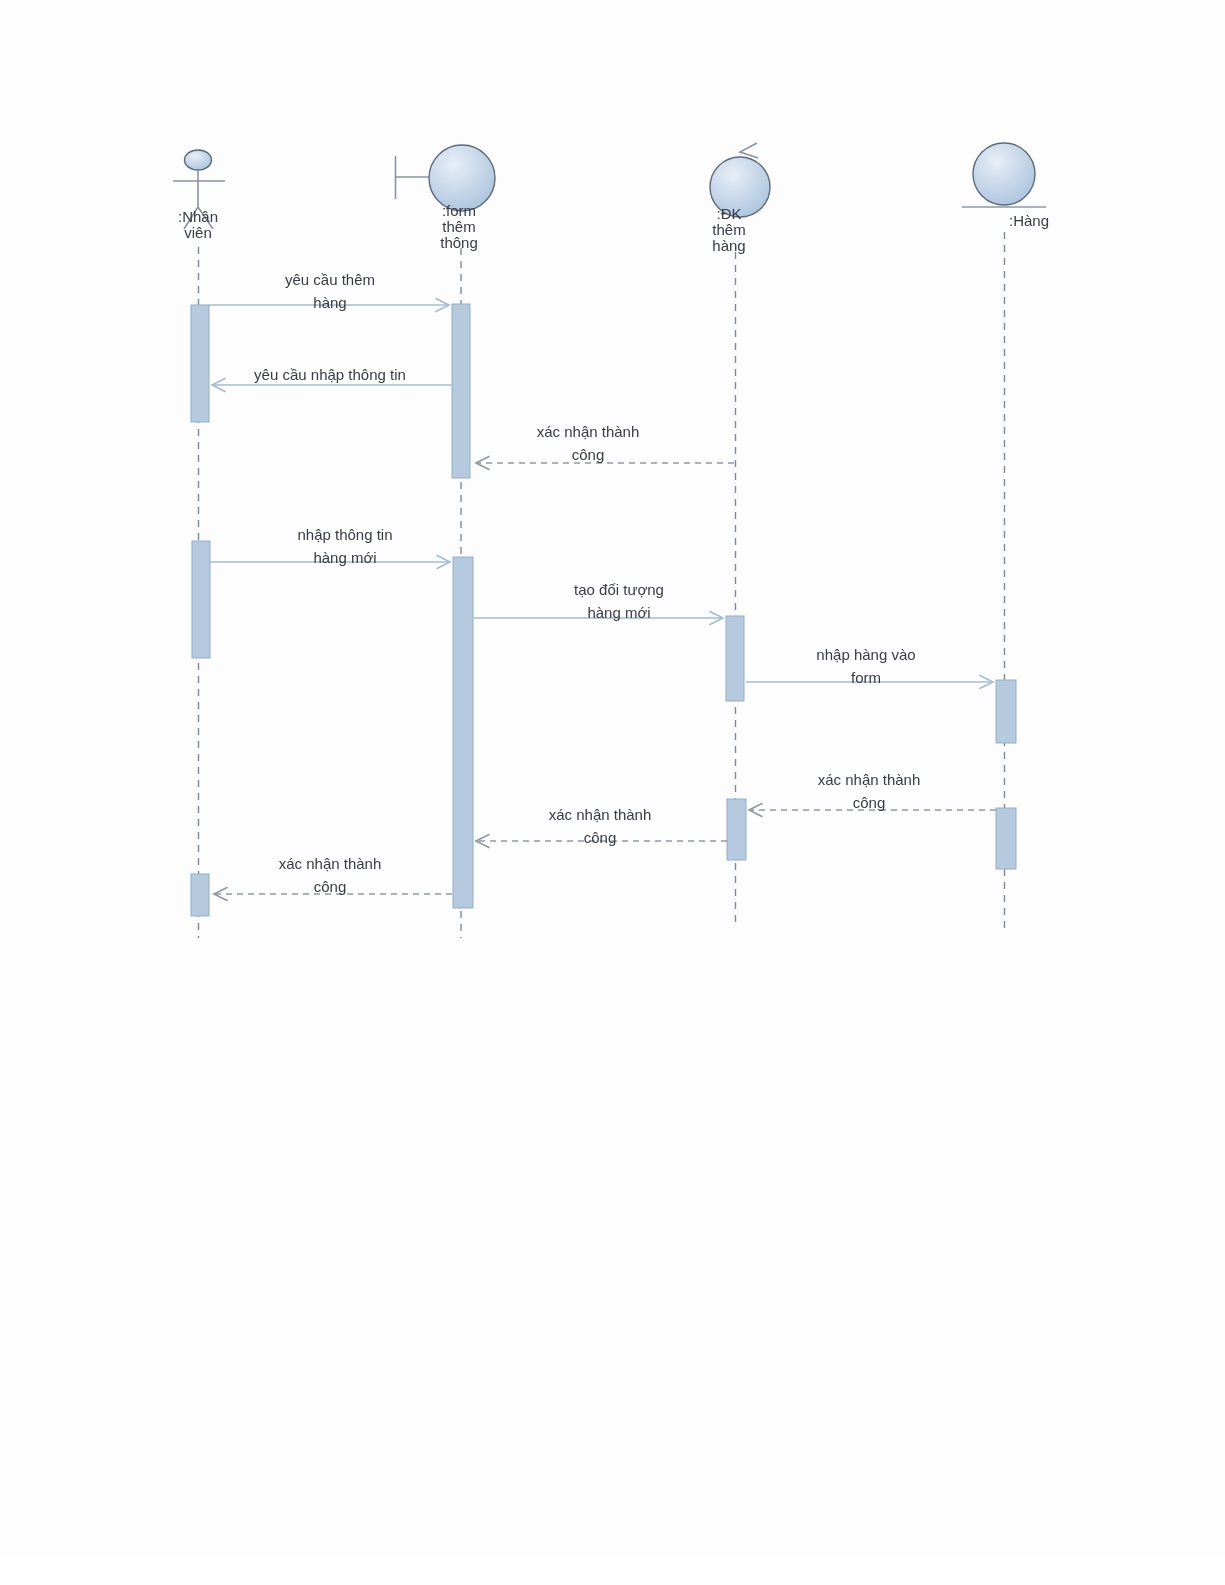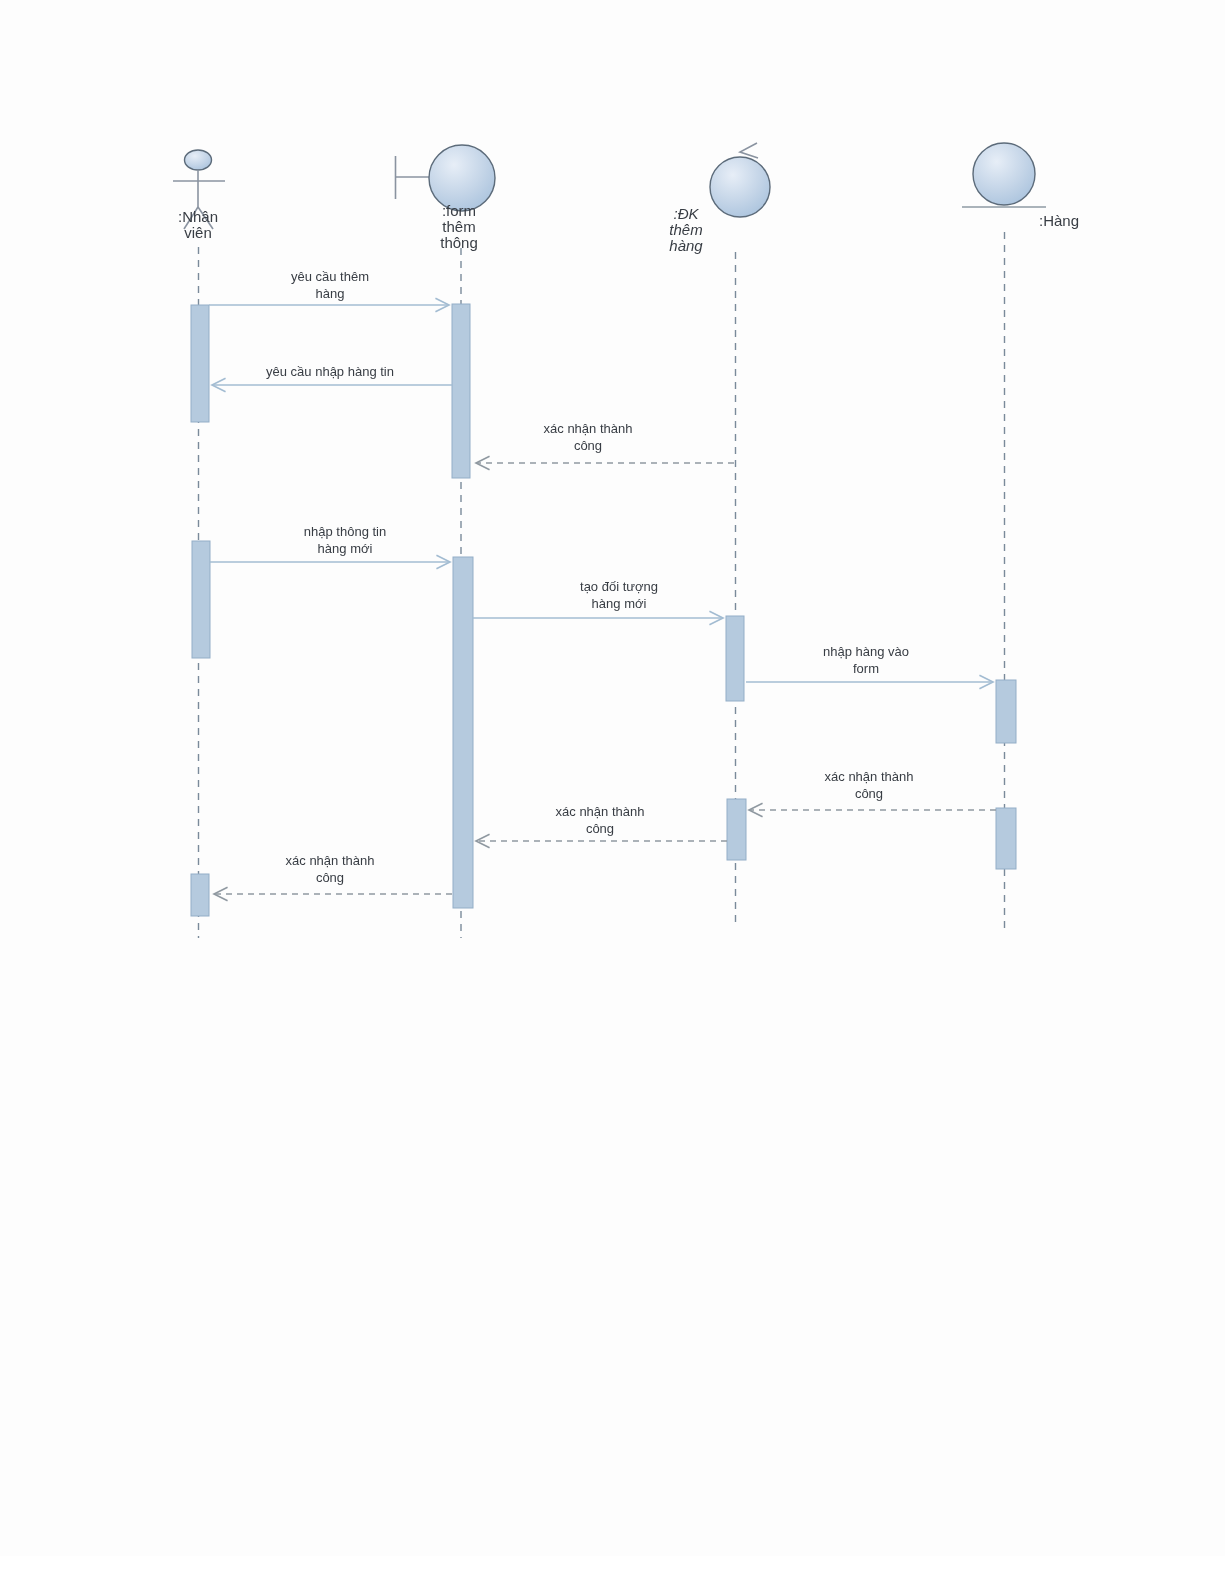--- a/index.html
+++ b/index.html
@@ -18,21 +18,21 @@
   .mk-solid{stroke:var(--arrow-solid);fill:none;stroke-width:1.2;}
   .mk-dashed{stroke:var(--arrow-dashed);fill:none;stroke-width:1.2;}
   .icon-line{stroke:var(--icon-stroke);stroke-width:1.6;fill:none;}
   .ball{fill:url(#ballGrad);stroke:var(--ball-border);stroke-width:1.4;}
   .entity-underline{stroke:#aab3ba;stroke-width:2;fill:none;}
   .label{
     position:absolute;
     transform:translateX(-50%);
     text-align:center;
     white-space:pre-line;
-    font-size:13px;line-height:17px;
+    font-size:15px;line-height:23px;
     color:var(--text,#383d44);
   }
   .head-label{font-size:15px;line-height:16px;}
   .artifact{position:absolute;left:0;top:1576px;width:9px;height:8px;background:#0b0b0d;}
   .artifact:after{content:"";position:absolute;right:-2px;top:2px;width:2px;height:3px;background:#2ad4d4;}
 </style>
 </head>
 <body>
 
 <div class="page">
@@ -100,28 +100,28 @@
       <circle class="ball" cx="1004" cy="174" r="31"></circle>
       <line class="entity-underline" x1="962" y1="207" x2="1046" y2="207"></line>
     </g>
   </svg>
 
   <div class="label head-label" style="left:198px;top:209px;">:Nhân
 viên</div>
   <div class="label head-label" style="left:459px;top:203px;">:form
 thêm
 thông</div>
-  <div class="label head-label" style="left:686px;top:206px;font-style:italic;">:ĐK
+  <div class="label head-label" style="left:729px;top:206px;">:ĐK
 thêm
 hàng</div>
-  <div class="label head-label" style="left:1059px;top:213px;">:Hàng</div>
+  <div class="label head-label" style="left:1029px;top:213px;">:Hàng</div>
 
   <div class="label" style="left:330px;top:268px;">yêu cầu thêm
 hàng</div>
-  <div class="label" style="left:330px;top:363px;">yêu cầu nhập hàng tin</div>
+  <div class="label" style="left:330px;top:363px;">yêu cầu nhập thông tin</div>
   <div class="label" style="left:588px;top:420px;">xác nhận thành
 công</div>
   <div class="label" style="left:345px;top:523px;">nhập thông tin
 hàng mới</div>
   <div class="label" style="left:619px;top:578px;">tạo đối tượng
 hàng mới</div>
   <div class="label" style="left:866px;top:643px;">nhập hàng vào
 form</div>
   <div class="label" style="left:869px;top:768px;">xác nhận thành
 công</div>

